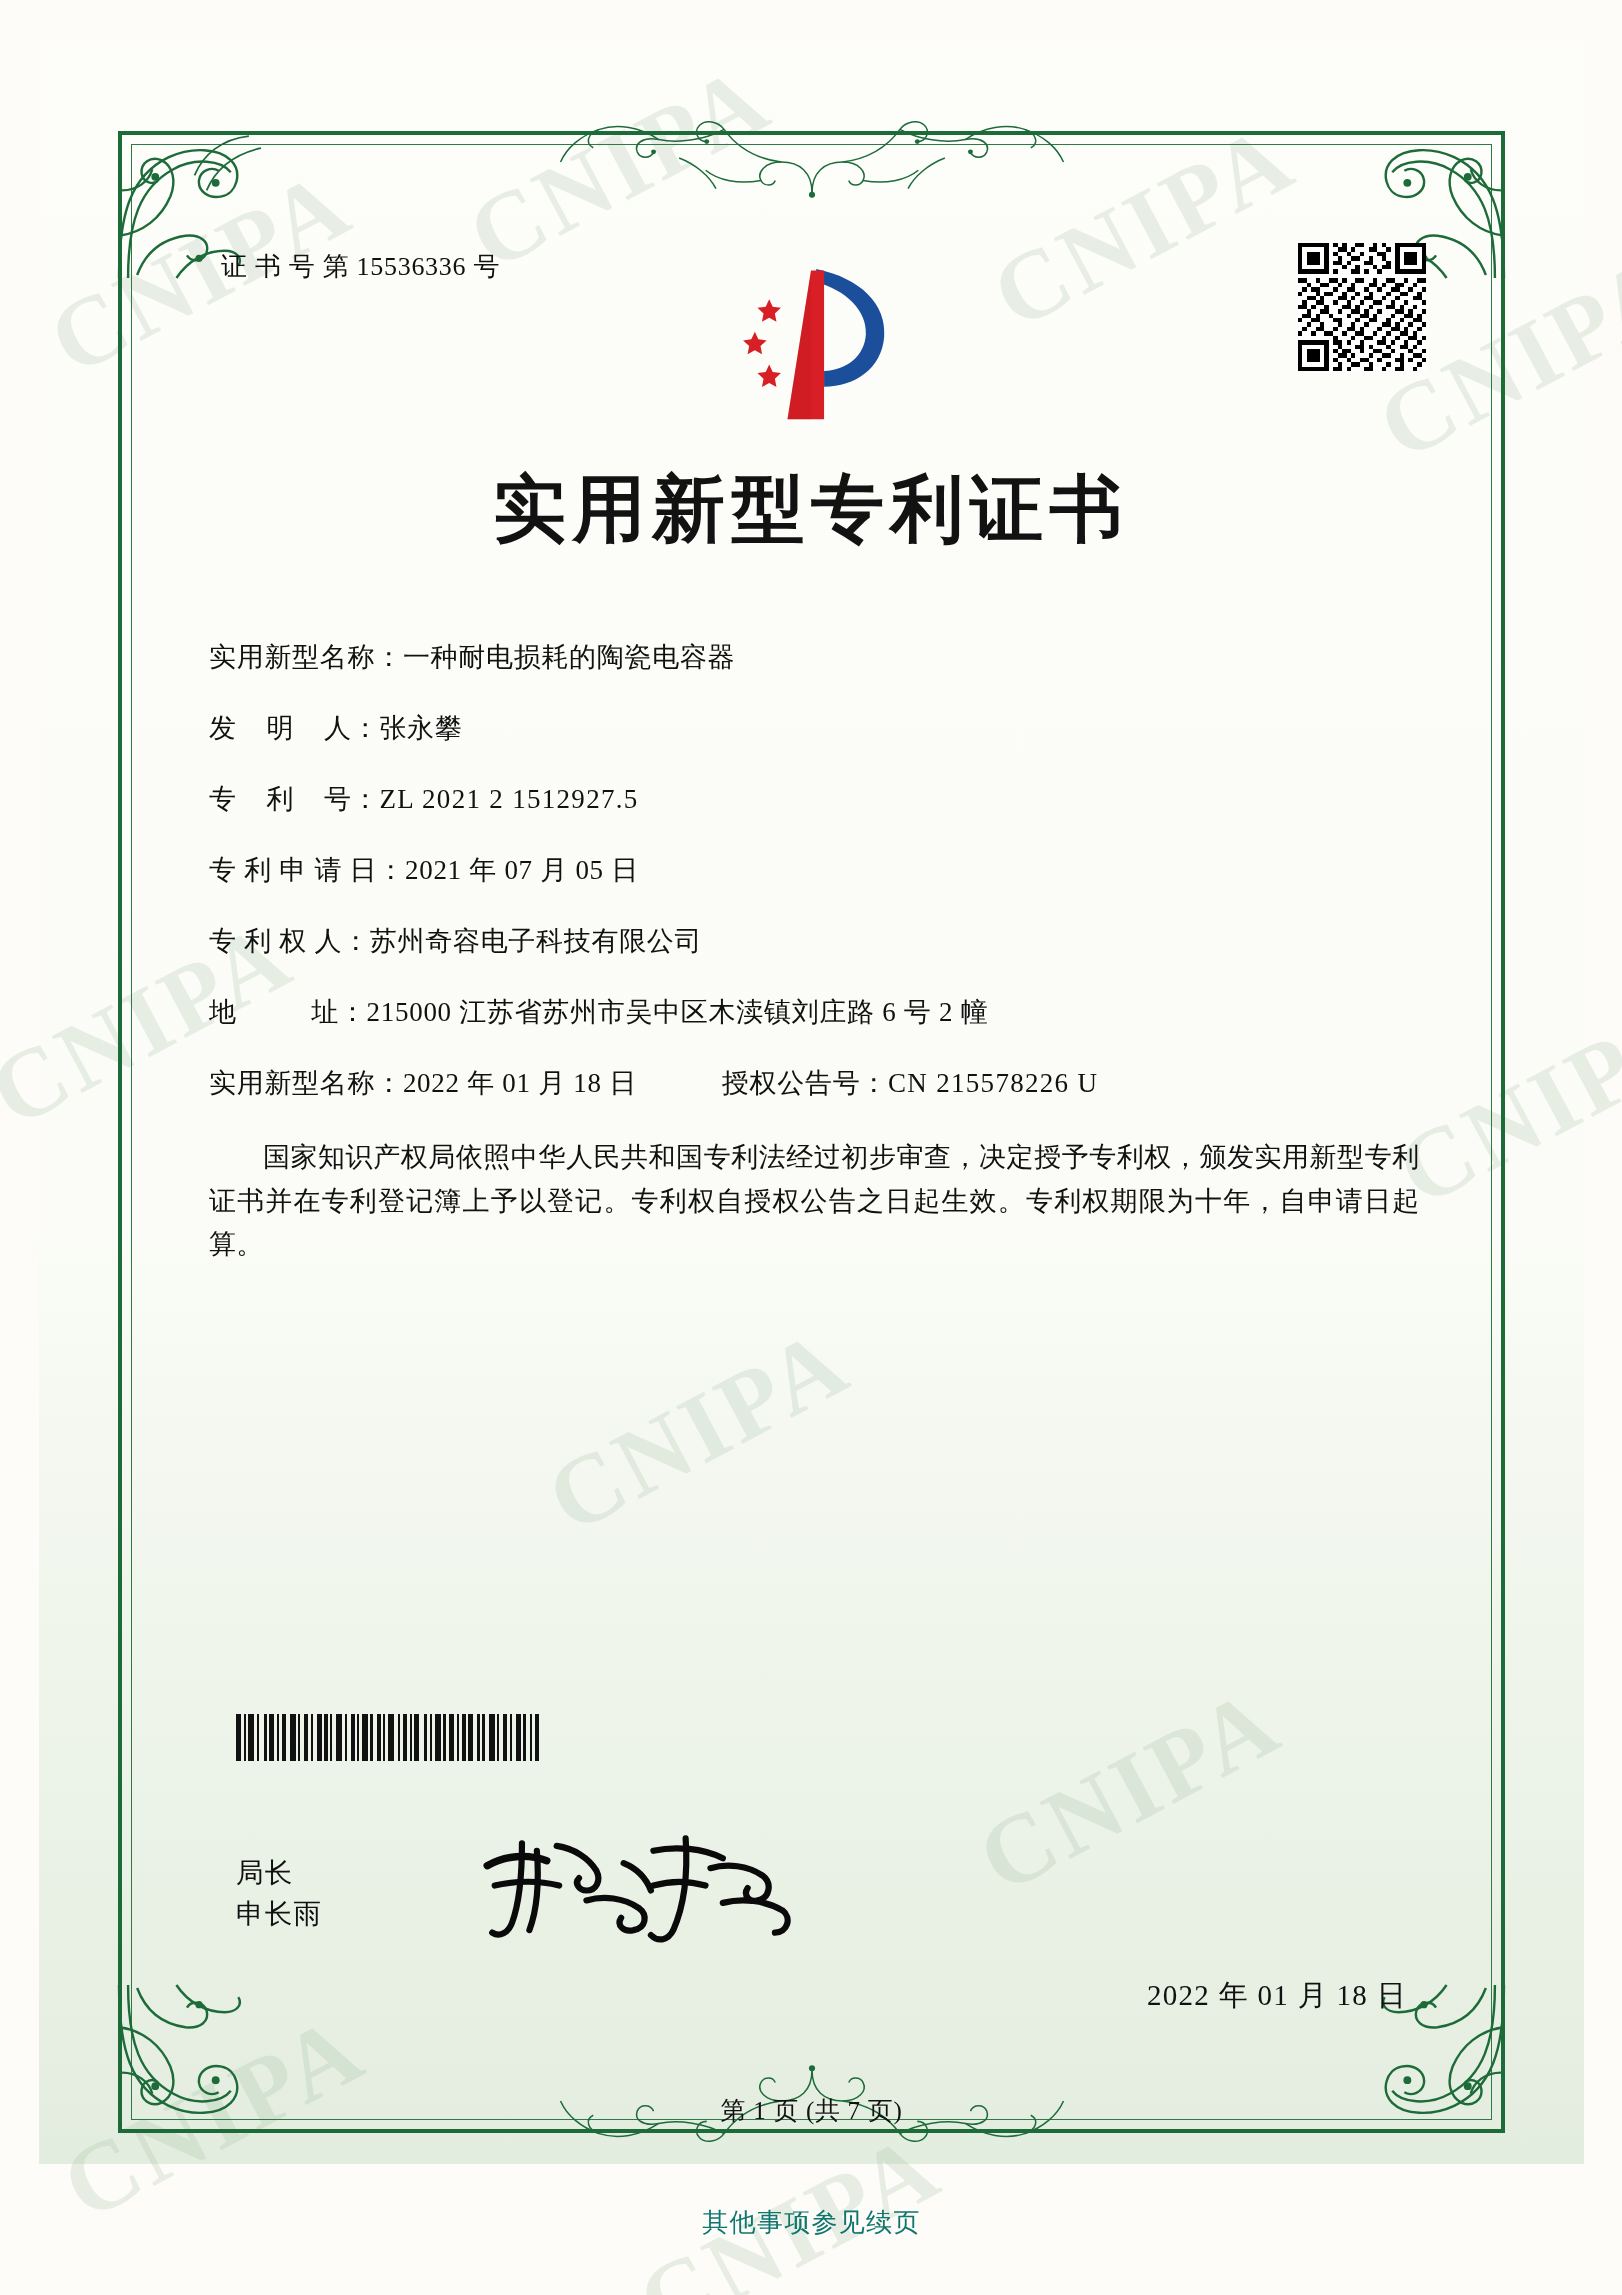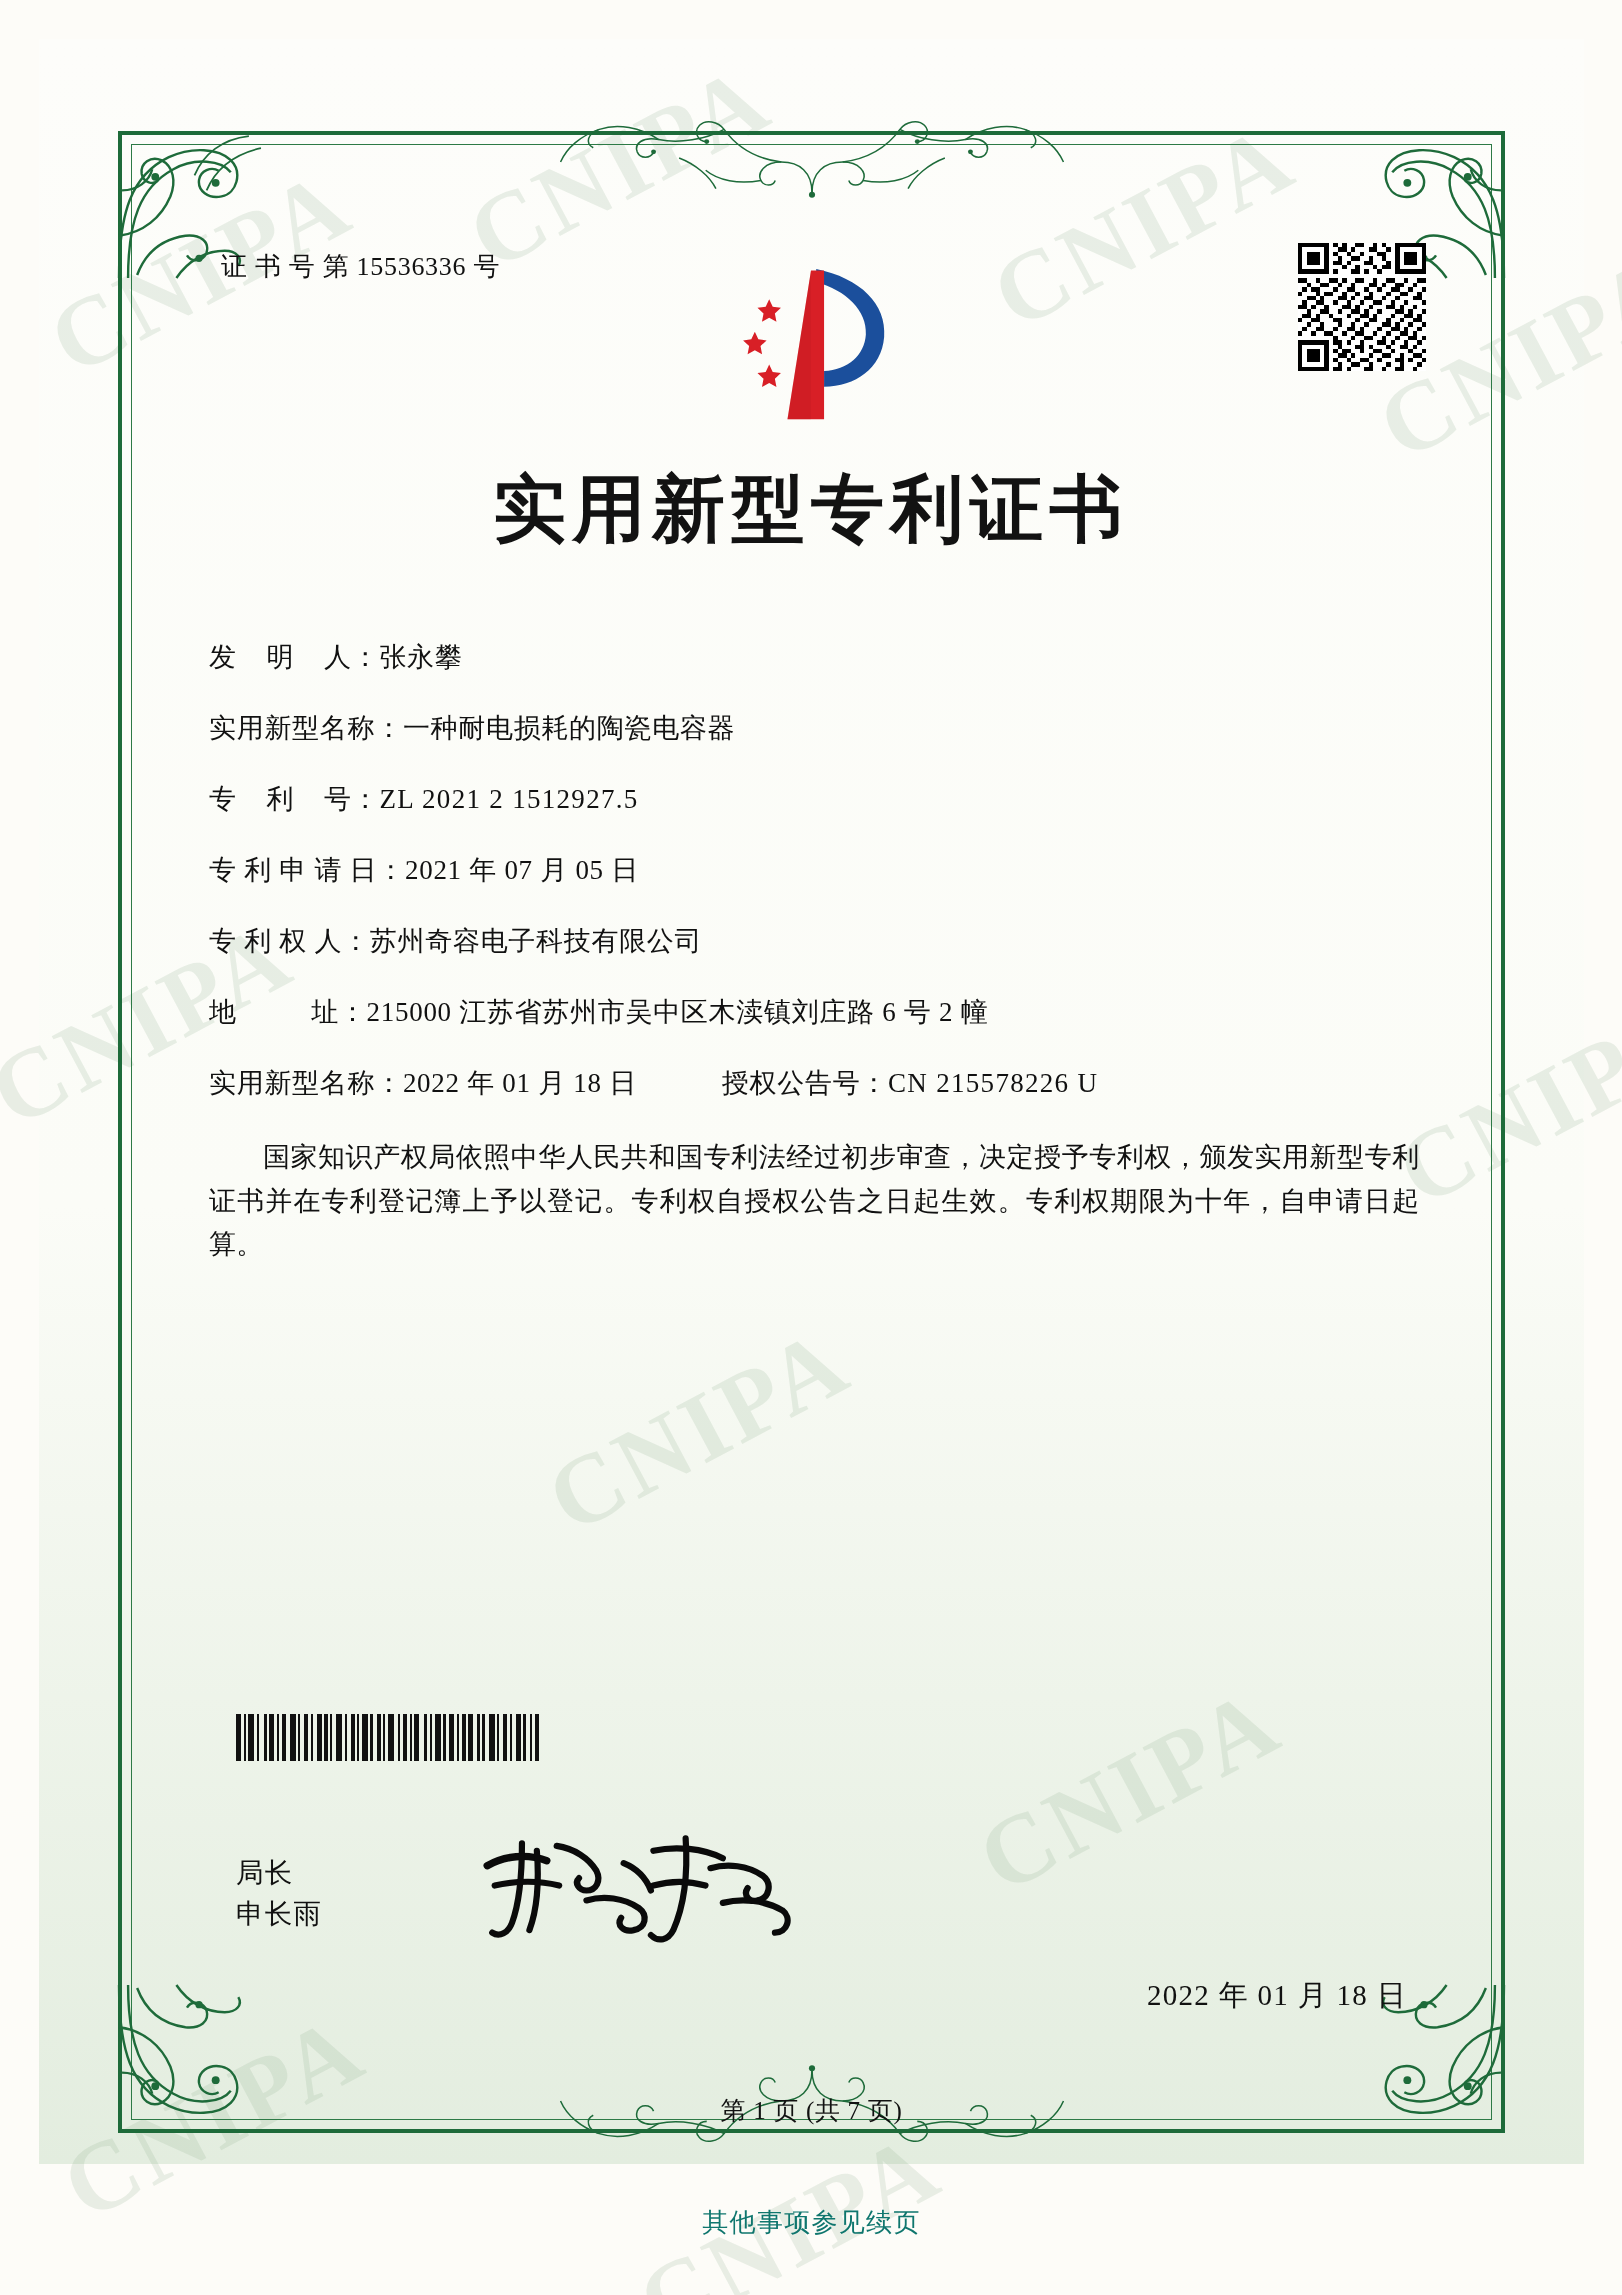--- a/index.html
+++ b/index.html
@@ -583,26 +583,26 @@
           <path d="M74 116 l5.4 11.6 12.6 1.6 -9.3 8.7 2.4 12.6 -11.1 -6.1 -11.1 6.1 2.4 -12.6 -9.3 -8.7 12.6 -1.6 z"></path>
           <path d="M96 166 l5.4 11.6 12.6 1.6 -9.3 8.7 2.4 12.6 -11.1 -6.1 -11.1 6.1 2.4 -12.6 -9.3 -8.7 12.6 -1.6 z"></path>
         </g>
       </svg>
     </div>
 
     <div class="title">实用新型专利证书</div>
 
     <div class="fields">
       <div class="field-row">
+        <span class="f-label">实用新型名称：</span>
+        <span class="f-value">一种耐电损耗的陶瓷电容器</span>
+      </div>
+      <div class="field-row">
         <span class="f-label">发    明    人：</span>
         <span class="f-value">张永攀</span>
-      </div>
-      <div class="field-row">
-        <span class="f-label">实用新型名称：</span>
-        <span class="f-value">一种耐电损耗的陶瓷电容器</span>
       </div>
       <div class="field-row">
         <span class="f-label">专    利    号：</span>
         <span class="f-value mono">ZL 2021 2 1512927.5</span>
       </div>
       <div class="field-row">
         <span class="f-label">专 利 申 请 日：</span>
         <span class="f-value">2021 年 07 月 05 日</span>
       </div>
       <div class="field-row">

